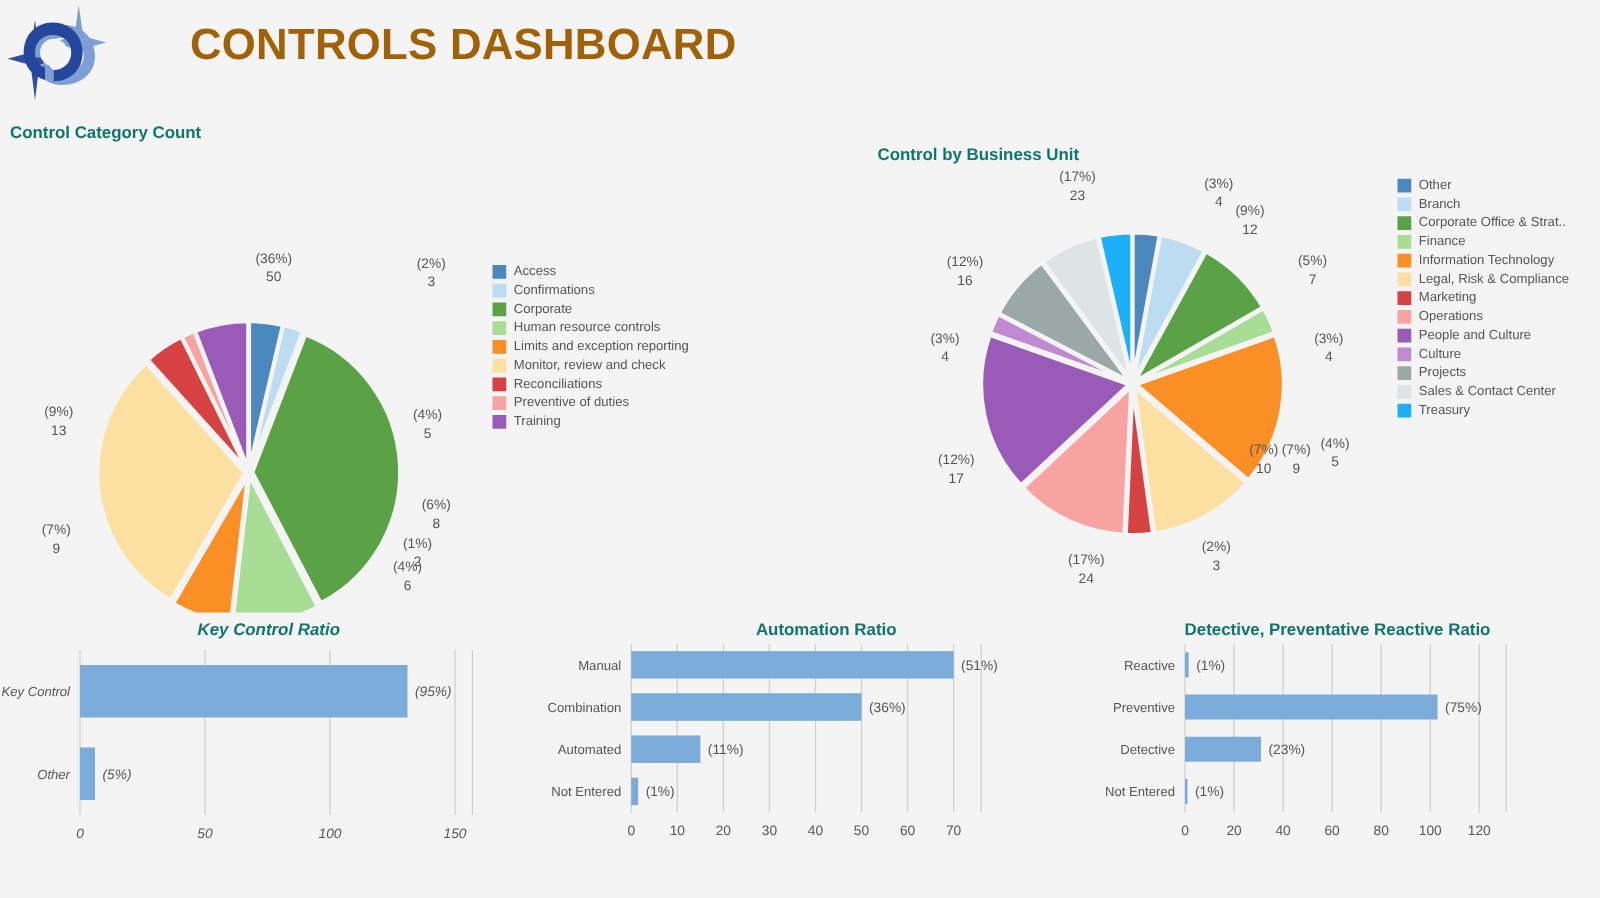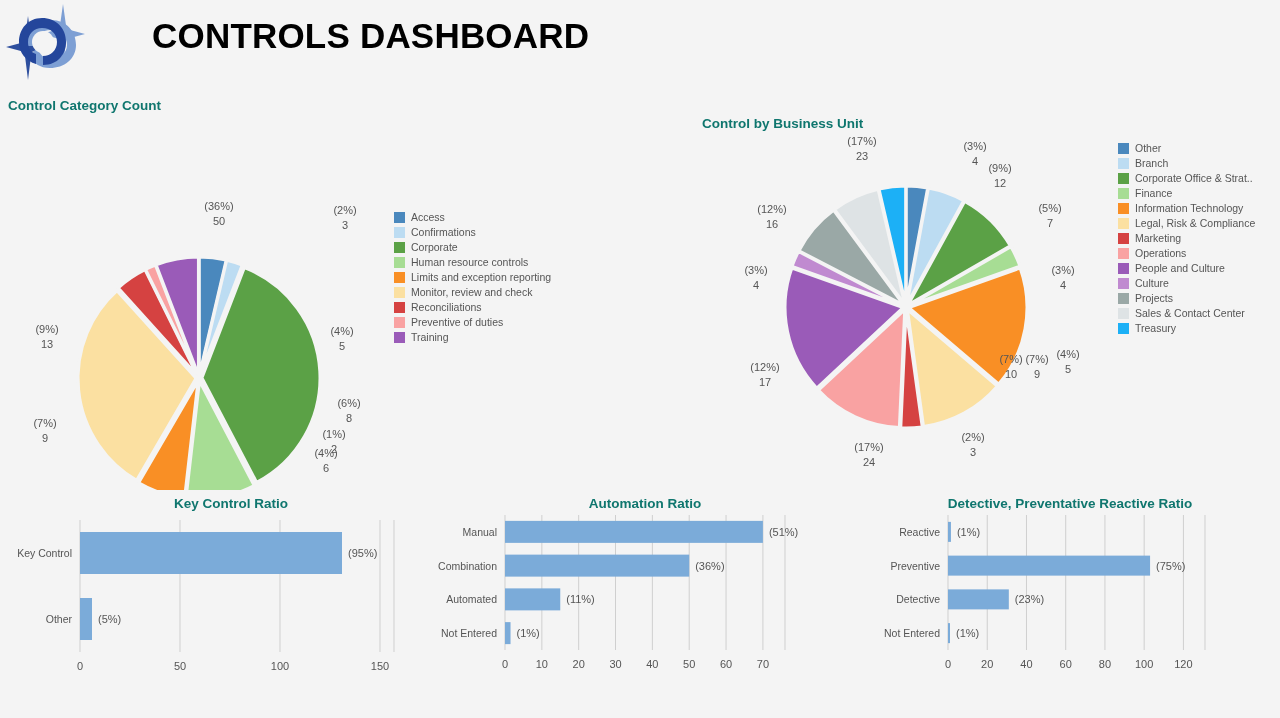--- a/index.html
+++ b/index.html
@@ -7,21 +7,21 @@
     width:1280px;height:718px;
     background:#f4f4f4;
     font-family:"Liberation Sans", sans-serif;
     overflow:hidden;
     position:relative;
   }
   .header{position:absolute;left:0;top:0;width:1280px;height:84px;}
   .logo{position:absolute;left:6px;top:2px;width:80px;height:80px;}
   .dash-title{
     position:absolute;left:152px;top:16px;
-    font-size:35px;font-weight:bold;color:#000000;
+    font-size:35px;font-weight:bold;color:#a16207;
     letter-spacing:.2px;
   }
   .panel{position:absolute;}
   .panel-title{
     font-size:13.5px;font-weight:bold;color:#0f766e;
   }
   .ptitle-left{position:absolute;}
   .ptitle-center{position:absolute;text-align:center;width:100%;}
   .legend{position:absolute;font-size:10.5px;color:#555;}
   .legend-row{display:flex;align-items:center;height:15px;}
@@ -212,21 +212,21 @@
         <span class="swatch" style="background: rgb(222, 227, 229);"></span>
         <span class="legend-label">Sales &amp; Contact Center</span>
       </div>
       <div class="legend-row">
         <span class="swatch" style="background: rgb(28, 176, 246);"></span>
         <span class="legend-label">Treasury</span>
       </div>
     </div>
 </div>
 
-<div class="panel" style="left:16px;top:490px;width:430px;height:228px;">
+<div class="panel" style="left:0;top:490px;width:430px;height:228px;font-style:italic;">
   <div class="panel-title ptitle-center" style="left:0;top:6px;">Key Control Ratio</div>
   <svg id="bar1" width="430" height="200">
       <line x1="64" y1="30" x2="64" y2="162" class="gridline"></line>
       <text x="64" y="180" text-anchor="middle" class="axis-text">0</text>
       <line x1="164" y1="30" x2="164" y2="162" class="gridline"></line>
       <text x="164" y="180" text-anchor="middle" class="axis-text">50</text>
       <line x1="264" y1="30" x2="264" y2="162" class="gridline"></line>
       <text x="264" y="180" text-anchor="middle" class="axis-text">100</text>
       <line x1="364" y1="30" x2="364" y2="162" class="gridline"></line>
       <text x="364" y="180" text-anchor="middle" class="axis-text">150</text>
@@ -234,21 +234,21 @@
       <rect x="64" y="42" width="262" height="42" fill="#7babd9"></rect>
       <text x="332" y="67" class="axis-text">(95%)</text>
       <text x="56" y="67" text-anchor="end" class="cat-text">Key Control</text>
       <rect x="64" y="108" width="12" height="42" fill="#7babd9"></rect>
       <text x="82" y="133" class="axis-text">(5%)</text>
       <text x="56" y="133" text-anchor="end" class="cat-text">Other</text>
     </svg>
 </div>
 
 <div class="panel" style="left:430px;top:490px;width:430px;height:228px;">
-  <div class="panel-title ptitle-center" style="left:0;top:6px;">Automation Ratio</div>
+  <div class="panel-title ptitle-center" style="left:16px;top:6px;">Automation Ratio</div>
   <svg id="bar2" width="430" height="200">
       <line x1="75" y1="25" x2="75" y2="160" class="gridline"></line>
       <text x="75" y="178" text-anchor="middle" class="axis-text">0</text>
       <line x1="111.84210526315789" y1="25" x2="111.84210526315789" y2="160" class="gridline"></line>
       <text x="111.84210526315789" y="178" text-anchor="middle" class="axis-text">10</text>
       <line x1="148.68421052631578" y1="25" x2="148.68421052631578" y2="160" class="gridline"></line>
       <text x="148.68421052631578" y="178" text-anchor="middle" class="axis-text">20</text>
       <line x1="185.5263157894737" y1="25" x2="185.5263157894737" y2="160" class="gridline"></line>
       <text x="185.5263157894737" y="178" text-anchor="middle" class="axis-text">30</text>
       <line x1="222.36842105263156" y1="25" x2="222.36842105263156" y2="160" class="gridline"></line>

